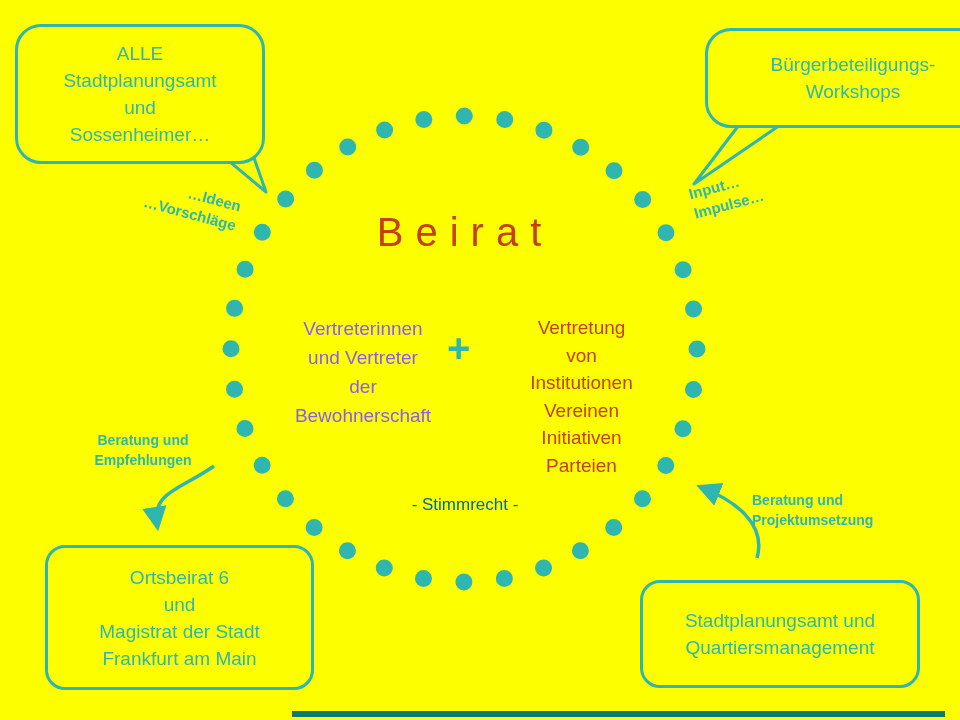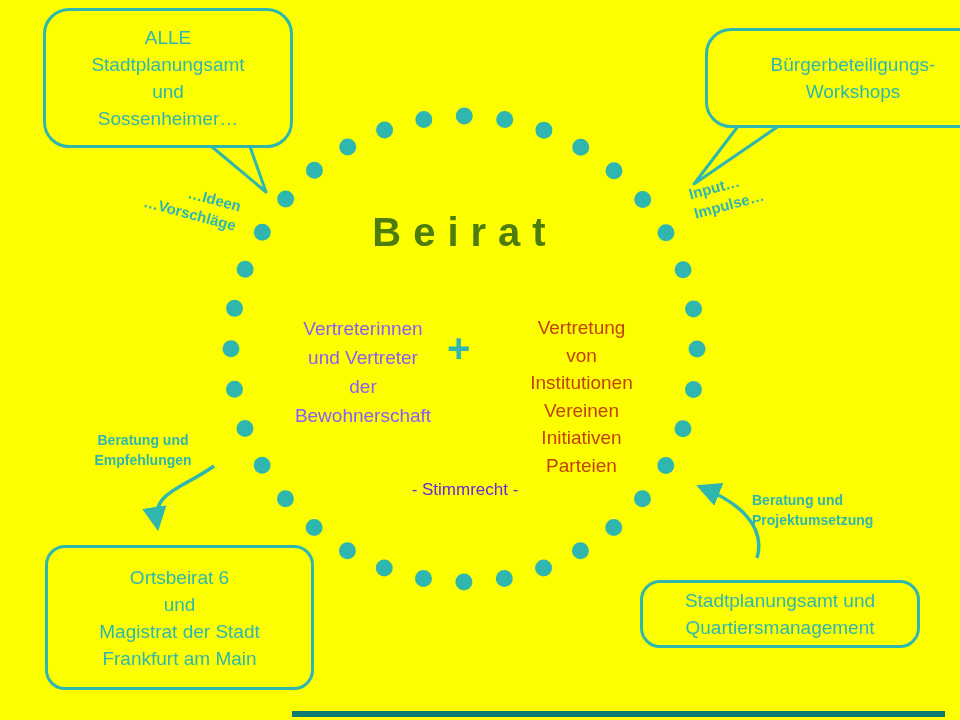--- a/index.html
+++ b/index.html
@@ -10,58 +10,58 @@
     font-family: "Liberation Sans", sans-serif;
     overflow: hidden;
   }
   .abs { position: absolute; }
   .line { display: block; }
 
   
   .title {
     left: 300px; top: 210px; width: 330px;
     text-align: center;
-    color: #4d7c0f;
-    font-size: 40px; font-weight: bold;
+    color: #c2410c;
+    font-size: 40px; font-weight: normal;
     letter-spacing: 12px;
   }
   .left-group {
     left: 268px; top: 314px; width: 190px;
     text-align: center; color: #8b5cf6;
     font-size: 19px; line-height: 29px;
   }
   .plus {
     left: 447px; top: 326px;
     color: #2FB7AF; font-size: 40px; font-weight: bold;
   }
   .right-group {
     left: 494px; top: 314px; width: 175px;
     text-align: center; color: #c2410c;
     font-size: 19px; line-height: 27.5px;
   }
   .voting-note {
-    left: 370px; top: 480px; width: 190px;
-    text-align: center; color: #6d28d9; font-size: 17px;
+    left: 370px; top: 495px; width: 190px;
+    text-align: center; color: #0369a1; font-size: 17px;
   }
 
   
   .bubble {
     position: absolute;
     border: 3px solid #2FB7AF;
     border-radius: 26px;
     background: #FDFF00;
     color: #2FB7AF;
     text-align: center;
     font-size: 19px; line-height: 27px;
     display: flex; flex-direction: column; justify-content: center;
   }
-  .bubble-tl { left: 15px;  top: 8px;   width: 250px; height: 140px; margin-left: 28px; }
+  .bubble-tl { left: 15px;  top: 24px;   width: 250px; height: 140px; }
   .bubble-tr { left: 705px; top: 28px;  width: 296px; height: 100px; }
   .bubble-bl { left: 45px;  top: 545px; width: 269px; height: 145px; border-radius: 20px; }
-  .bubble-br { left: 640px; top: 580px; width: 280px; height: 68px;  border-radius: 20px; }
+  .bubble-br { left: 640px; top: 580px; width: 280px; height: 108px;  border-radius: 20px; }
 
   
   .mini-label {
     position: absolute;
     color: #2FB7AF; font-weight: bold; font-size: 15px; line-height: 20px;
   }
   .ideen  { left: 128px; top: 182px; width: 112px; text-align: right; transform: rotate(15deg); }
   .input  { left: 690px; top: 170px; width: 110px; text-align: left;  transform: rotate(-15deg); }
   .beratung-links  { left: 84px;  top: 430px; width: 118px; text-align: center; font-size: 14px; }
   .beratung-rechts { left: 752px; top: 490px; width: 155px; text-align: left;  font-size: 14px; }

